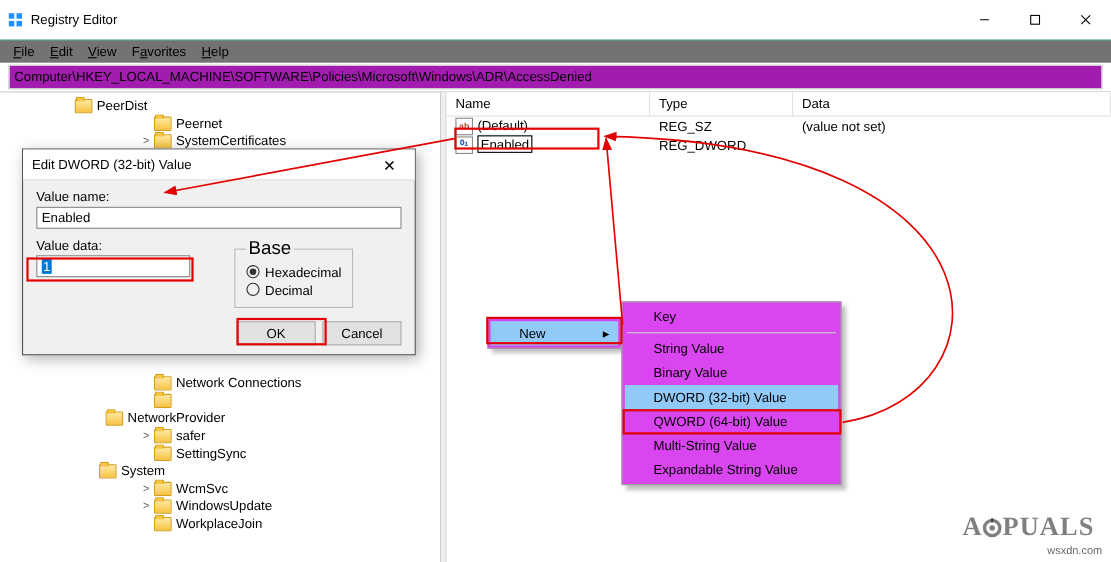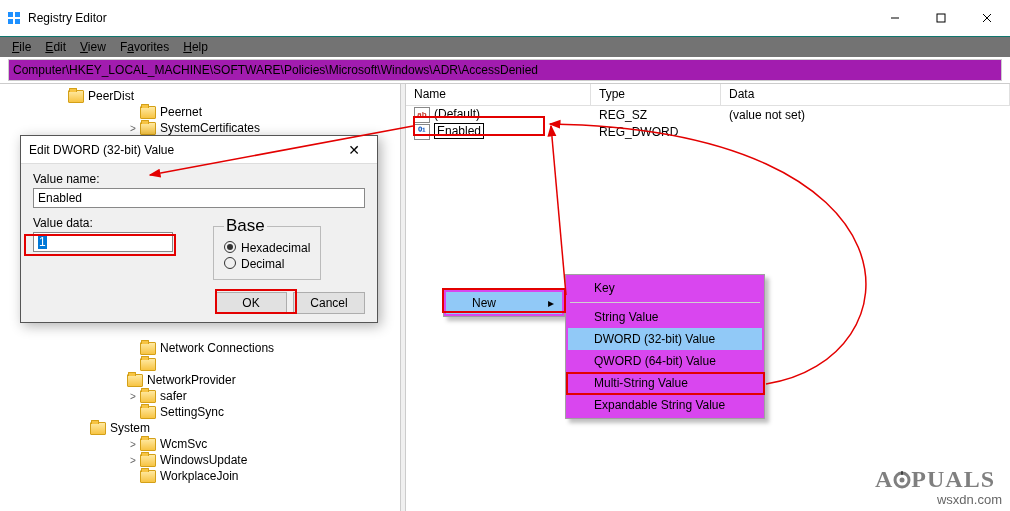--- a/index.html
+++ b/index.html
@@ -62,21 +62,21 @@
   .radio-group { margin-top: 3px;}
   .radio-opt { display:flex; align-items:flex-start; gap: 5px; margin: 2px 0; }
   .radio-opt .radio { width:12px; height:12px; border:1px solid #333; border-radius:50%; display:inline-flex; align-items:center; justify-content:center;}
   .radio-opt .radio.checked::after { content:""; width:6px; height:6px; background:#333; border-radius:50%; }
   .dlg-buttons { display:flex; justify-content:flex-end; gap: 6px; margin-top: 12px; }
   .dlg-btn { width: 72px; height: 22px; border:1px solid #adadad; background:#e1e1e1; display:flex; align-items:center; justify-content:center; }
 
   
   .redbox { border: 2px solid #e30000; position:absolute; pointer-events:none; }
 
-  .watermark { position:absolute; right:8px; bottom:4px; font-size:13px; color:#666;text-align:right; }
+  .watermark { position:absolute; right:8px; bottom:4px; font-size:10px; color:#666;text-align:right; }
 
   svg.overlay { position:absolute; top:0; left:0; pointer-events:none; }
 </style>
 </head>
 <body>
 
 <div class="titlebar">
   <span class="app-icon">
     <svg viewBox="0 0 16 16" width="16" height="16">
       <rect x="2" y="2" width="5" height="5" fill="#1e90ff"></rect>
@@ -142,21 +142,21 @@
     <div class="tree" id="tree-bottom">
         <div class="tree-node" style="padding-left: 126px;">
           <span class="expander"></span>
           <span class="folder-icon"></span>
           <span>Network Connections</span>
         </div>
         <div class="tree-node" style="padding-left: 126px;">
           <span class="expander"></span>
           <span class="folder-icon"></span>
         </div>
-        <div class="tree-node" style="padding-left: 113px;">
+        <div class="tree-node" style="padding-left: 82px;">
           <span class="expander"></span>
           <span class="folder-icon"></span>
           <span>NetworkProvider</span>
         </div>
         <div class="tree-node" style="padding-left: 126px;">
           <span class="expander">&gt;</span>
           <span class="folder-icon"></span>
           <span>safer</span>
         </div>
         <div class="tree-node" style="padding-left: 126px;">
@@ -211,20 +211,21 @@
   <div class="ctx-item highlight">
     <span>New</span>
     <span class="submenu-arrow">▸</span>
   </div>
 </div>
 
 <div class="ctx-menu" id="ctx2" style="left:565px; top:274px; width:200px;">
     <div class="ctx-item">Key</div>
     <div class="ctx-sep"></div>
     <div class="ctx-item">String Value</div>
+    <div class="ctx-item">Binary Value</div>
     <div class="ctx-item highlight">DWORD (32-bit) Value</div>
     <div class="ctx-item">QWORD (64-bit) Value</div>
     <div class="ctx-item">Multi-String Value</div>
     <div class="ctx-item">Expandable String Value</div>
   </div>
 
 <div class="dialog">
   <div class="dlg-title">
     <span>Edit DWORD (32-bit) Value</span>
     <span class="dlg-close">✕</span>

